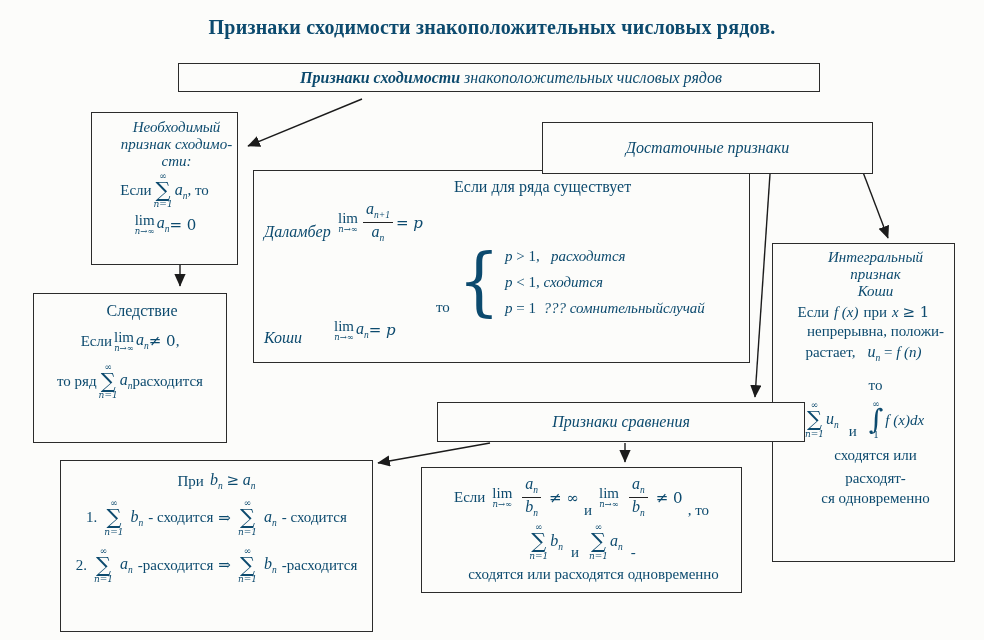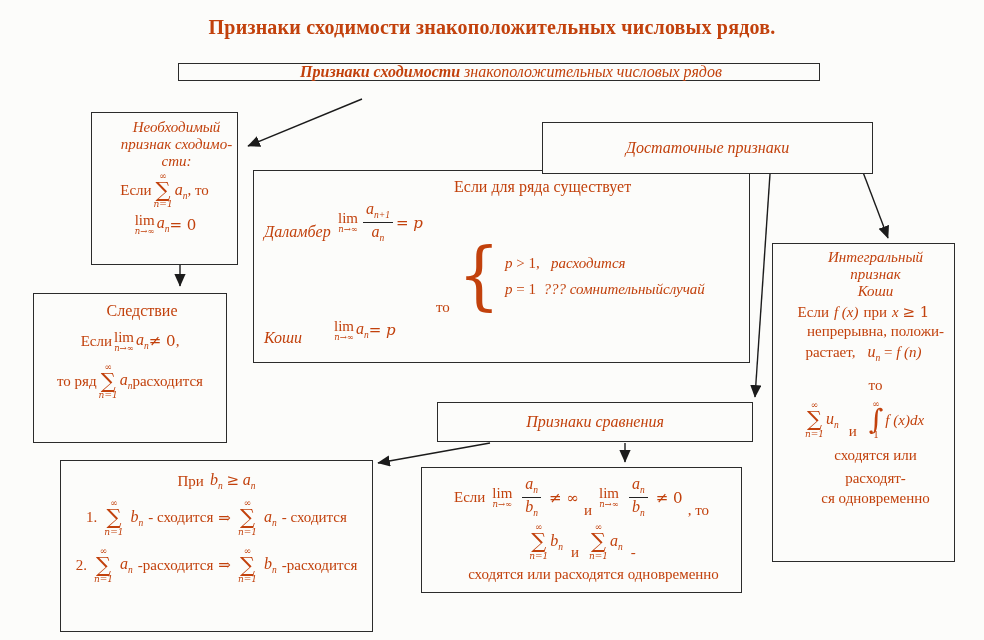--- a/index.html
+++ b/index.html
@@ -1,17 +1,17 @@
 <!DOCTYPE html>
 <html><head>
 <meta charset="utf-8">
 <style>
   html,body{margin:0;padding:0;background:#ffffff;}
   .canvas{position:relative;width:984px;height:640px;background:#fcfcfa;
-          font-family:"Liberation Serif",serif;color:#c2410c;overflow:hidden;}
+          font-family:"Liberation Serif",serif;color:#0c4a6e;overflow:hidden;}
   .box{position:absolute;border:1.6px solid #2b2b2b;background:#fcfcfa;box-sizing:border-box;z-index:2;}
   .page-title{position:absolute;top:16px;left:0;width:100%;text-align:center;
               font-weight:bold;font-size:20px;letter-spacing:.2px;z-index:2;}
   svg.conn{position:absolute;left:0;top:0;z-index:1;}
   .it{font-style:italic;}
   .ctr{text-align:center;margin-left:24px;}
   .row{display:flex;align-items:center;justify-content:center;}
   
   .sum{display:inline-flex;flex-direction:column;align-items:center;line-height:1;margin:0 2px;}
   .sum .ss{font-size:9px;font-style:italic;font-family:"DejaVu Serif",serif;}
@@ -51,21 +51,21 @@
       <line x1="596" y1="159" x2="570" y2="169" marker-end="url(#ah)"></line>
       <line x1="858" y1="159" x2="888" y2="238" marker-end="url(#ah)"></line>
       <line x1="771" y1="159" x2="755" y2="397" marker-end="url(#ah)"></line>
       <line x1="490" y1="443" x2="378" y2="463" marker-end="url(#ah)"></line>
       <line x1="625" y1="443" x2="625" y2="462" marker-end="url(#ah)"></line>
     </g>
   </svg>
 
   <div class="page-title">Признаки сходимости знакоположительных числовых рядов.</div>
 
-  <div class="box row" style="left:178px;top:63px;width:642px;height:18px;padding-left:24px;">
+  <div class="box row" style="left:178px;top:63px;width:642px;height:29px;padding-left:24px;">
     <span class="it fs16 nowrap"><b>Признаки сходимости</b>&nbsp;<span>знакоположительных числовых рядов</span></span>
   </div>
 
   <div class="box" style="left:91px;top:112px;width:147px;height:153px;padding:6px 4px;">
     <div class="ctr it fs15">Необходимый</div>
     <div class="ctr it fs15">признак сходимо-</div>
     <div class="ctr it fs15">сти:</div>
     <div class="row fs15" style="margin-top:2px;">
       <span>Если</span>
       <span class="sum">
@@ -125,20 +125,23 @@
       <span class="sym it">= p</span>
     </div>
     <div class="abs fs15" style="left:182px;top:128px;">то</div>
     <div class="abs row" style="left:204px;top:72px;">
       <span class="brace">{</span>
       <span>
         <div class="fs15 nowrap" style="line-height:26px;">
           <span class="it">p</span> <span>&gt; 1,</span>&nbsp;&nbsp;&nbsp;<span class="it">расходится</span>
         </div>
         <div class="fs15 nowrap" style="line-height:26px;">
+          <span class="it">p</span> <span>&lt; 1,</span> <span class="it">сходится</span>
+        </div>
+        <div class="fs15 nowrap" style="line-height:26px;">
           <span class="it">p</span> <span>= 1</span>&nbsp;&nbsp;<span class="it">??? сомнительныйслучай</span>
         </div>
       </span>
     </div>
     <div class="abs it fs16" style="left:10px;top:158px;">Коши</div>
     <div class="abs row fs15" style="left:78px;top:148px;">
       <span class="limw">
         <span class="lt">lim</span>
         <span class="lb">n→∞</span>
       </span>
@@ -182,21 +185,21 @@
           <span class="ig">∫</span>
           <span class="ss">1</span>
         </span>
         <span class="it fs15">f (x)dx</span>
       </span>
     </div>
     <div class="ctr fs15" style="margin-top:4px;line-height:1.5;">сходятся или расходят-</div>
     <div class="ctr fs15" style="line-height:1.3;">ся одновременно</div>
   </div>
 
-  <div class="box row" style="left:437px;top:402px;width:316px;height:40px;">
+  <div class="box row" style="left:437px;top:402px;width:368px;height:40px;">
     <span class="it fs16">Признаки сравнения</span>
   </div>
 
   <div class="box" style="left:60px;top:460px;width:313px;height:172px;padding:10px 6px;">
     <div class="row fs15" style="gap:6px;">
       <span>При</span>
       <span class="nowrap"><span class="term"><span>b</span><sub>n</sub></span> <span class="sym">≥</span> <span class="term"><span>a</span><sub>n</sub></span></span>
     </div>
     <div class="row fs15" style="margin-top:8px;gap:5px;">
       <span>1.</span>

